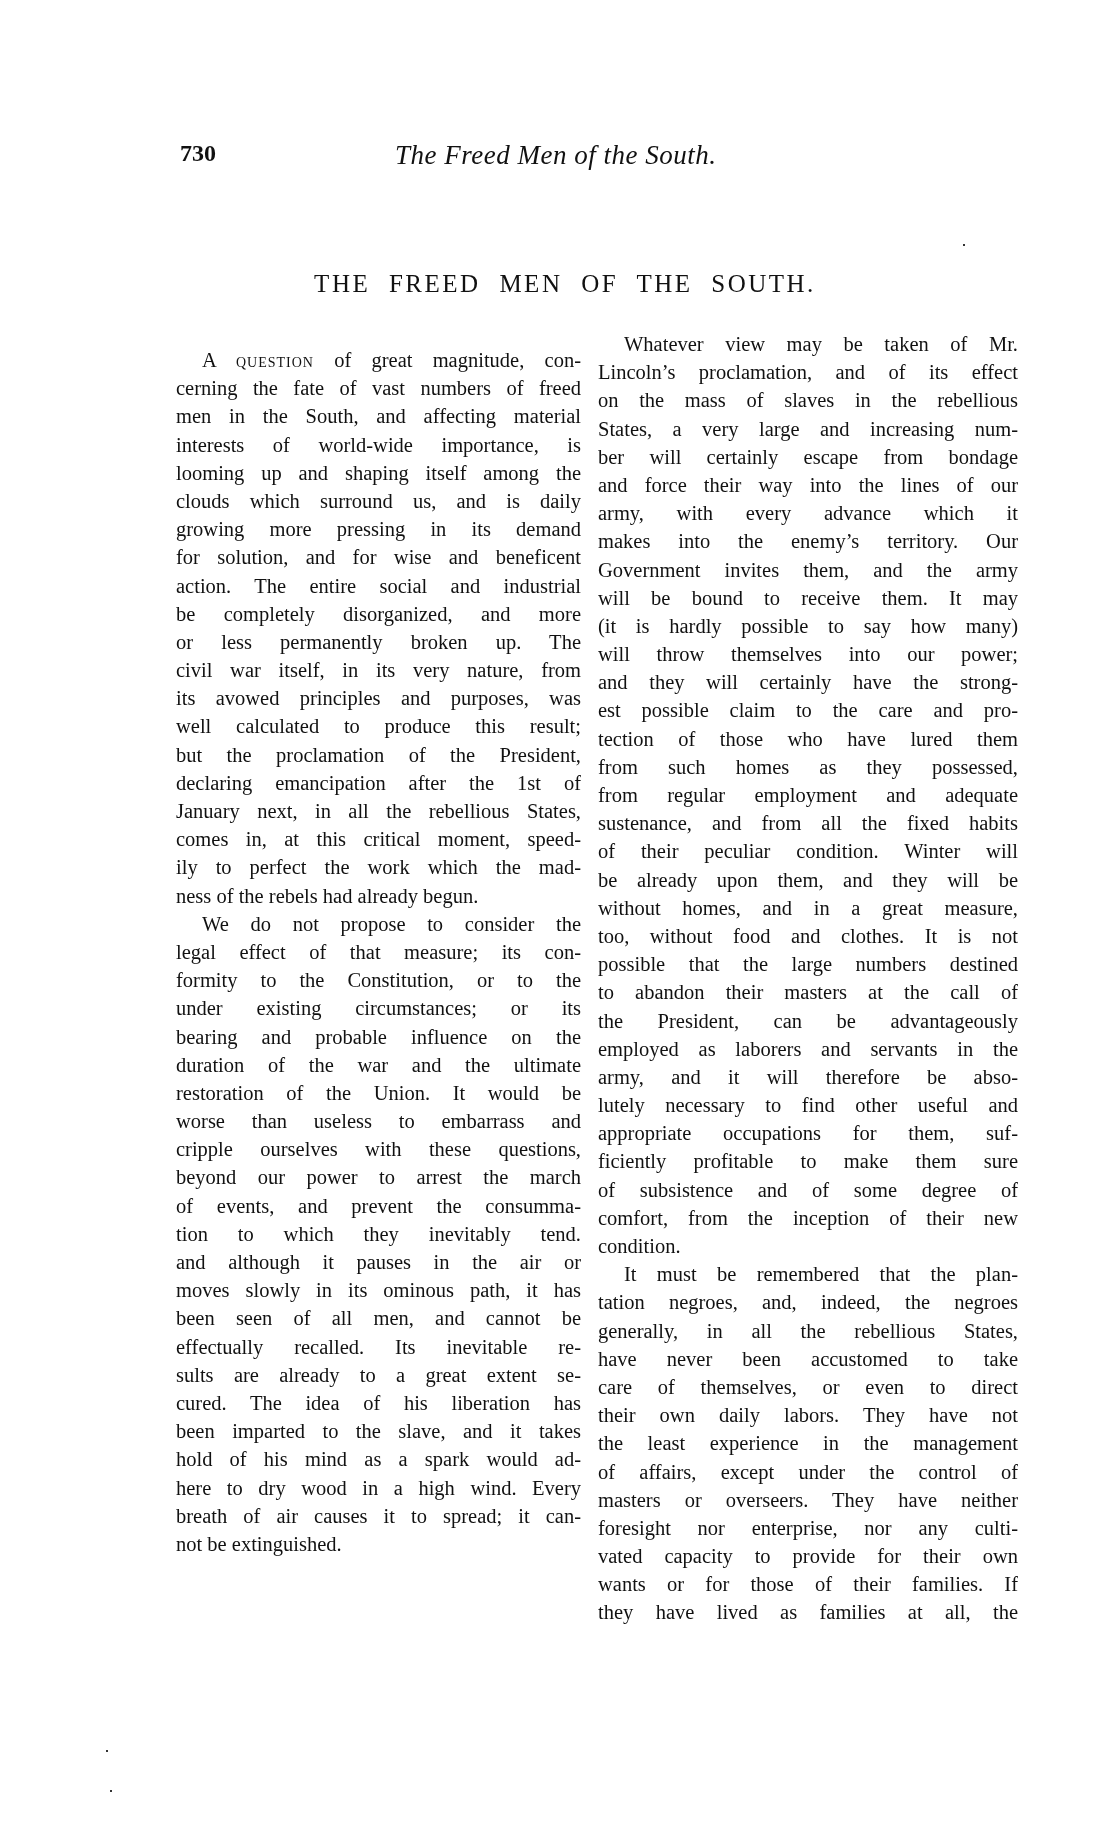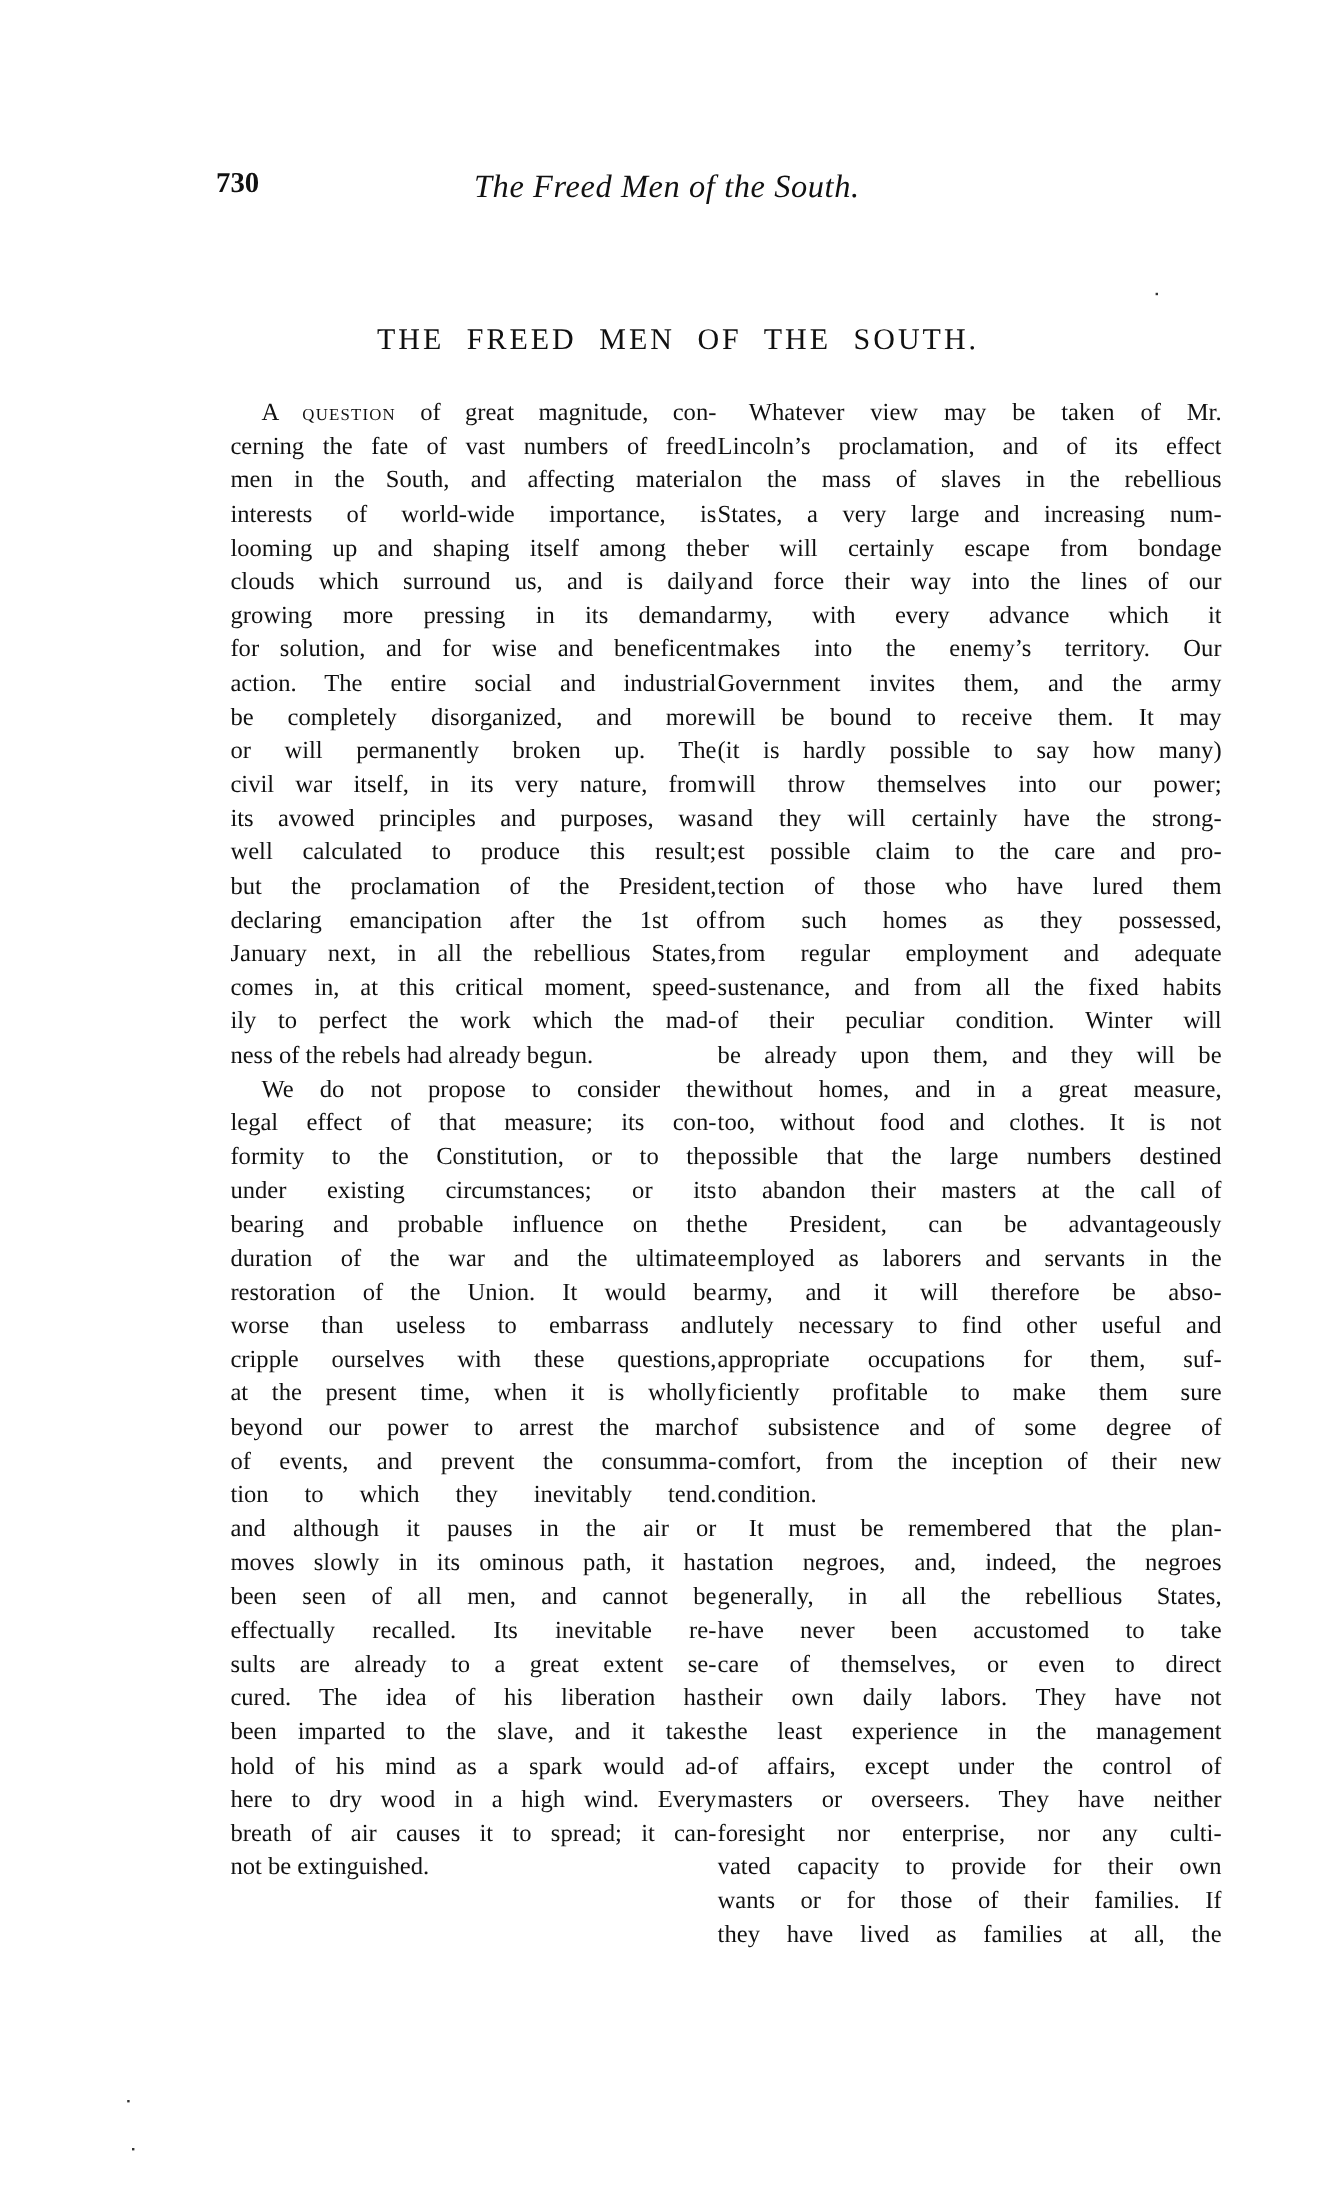--- a/index.html
+++ b/index.html
@@ -3,21 +3,21 @@
 <meta charset="utf-8">
 <style>
   html, body { margin: 0; padding: 0; background: #ffffff; }
   body { width: 1120px; height: 1825px; position: relative; overflow: hidden; color: #111; font-family: "Liberation Serif", "DejaVu Serif", serif; }
   .page { position: absolute; left: 0; top: 0; width: 1120px; height: 1825px; }
   .running-head { position: absolute; top: 140px; left: 180px; width: 800px; height: 34px; }
   .page-number { position: absolute; left: 0; top: 0; font-size: 24px; font-weight: bold; }
   .running-title { position: absolute; left: 215px; top: 0; font-size: 27px; font-style: italic; letter-spacing: 0.5px; }
   .article-title { position: absolute; top: 270px; left: 0; width: 1120px; text-align: center; font-size: 25px; letter-spacing: 2.5px; word-spacing: 10px; padding-left: 10px; box-sizing: border-box; }
   .column { position: absolute; top: 330px; }
-  .col-left { left: 192px; width: 405px; }
+  .col-left { left: 176px; width: 405px; margin-top: 16px; }
   .col-right { left: 598px; width: 420px; }
   .line { display: block; height: 28.2px; line-height: 28.2px; font-size: 20.5px; white-space: nowrap; text-align: justify; text-align-last: justify; overflow: hidden; }
   .line.last { text-align-last: left; }
   .line.indent { padding-left: 26px; }
   .smallcaps { font-variant: small-caps; letter-spacing: 1px; }
   .speck { position: absolute; width: 2px; height: 2px; background: #333; }
 </style>
 </head>
 <body>
 
@@ -33,40 +33,39 @@
       <span class="line indent"><span>A </span><span class="smallcaps">question</span><span> of great magnitude, con-</span></span>
       <span class="line">cerning the fate of vast numbers of freed</span>
       <span class="line">men in the South, and affecting material</span>
       <span class="line">interests of world-wide importance, is</span>
       <span class="line">looming up and shaping itself among the</span>
       <span class="line">clouds which surround us, and is daily</span>
       <span class="line">growing more pressing in its demand</span>
       <span class="line">for solution, and for wise and beneficent</span>
       <span class="line">action.  The entire social and industrial</span>
       <span class="line">be completely disorganized, and more</span>
-      <span class="line">or will permanently broken up.  The</span>
+      <span class="line">or less permanently broken up.  The</span>
       <span class="line">civil war itself, in its very nature, from</span>
       <span class="line">its avowed principles and purposes, was</span>
       <span class="line">well calculated to produce this result;</span>
       <span class="line">but the proclamation of the President,</span>
       <span class="line">declaring emancipation after the 1st of</span>
       <span class="line">January next, in all the rebellious States,</span>
       <span class="line">comes in, at this critical moment, speed-</span>
       <span class="line">ily to perfect the work which the mad-</span>
       <span class="line last">ness of the rebels had already begun.</span>
       <span class="line indent">We do not propose to consider the</span>
       <span class="line">legal effect of that measure; its con-</span>
       <span class="line">formity to the Constitution, or to the</span>
       <span class="line">under existing circumstances; or its</span>
       <span class="line">bearing and probable influence on the</span>
       <span class="line">duration of the war and the ultimate</span>
       <span class="line">restoration of the Union.  It would be</span>
       <span class="line">worse than useless to embarrass and</span>
       <span class="line">cripple ourselves with these questions,</span>
-      <span class="line">at the present time, when it is wholly</span>
       <span class="line">beyond our power to arrest the march</span>
       <span class="line">of events, and prevent the consumma-</span>
       <span class="line">tion to which they inevitably tend.</span>
       <span class="line">and although it pauses in the air or</span>
       <span class="line">moves slowly in its ominous path, it has</span>
       <span class="line">been seen of all men, and cannot be</span>
       <span class="line">effectually recalled.  Its inevitable re-</span>
       <span class="line">sults are already to a great extent se-</span>
       <span class="line">cured.  The idea of his liberation has</span>
       <span class="line">been imparted to the slave, and it takes</span>

